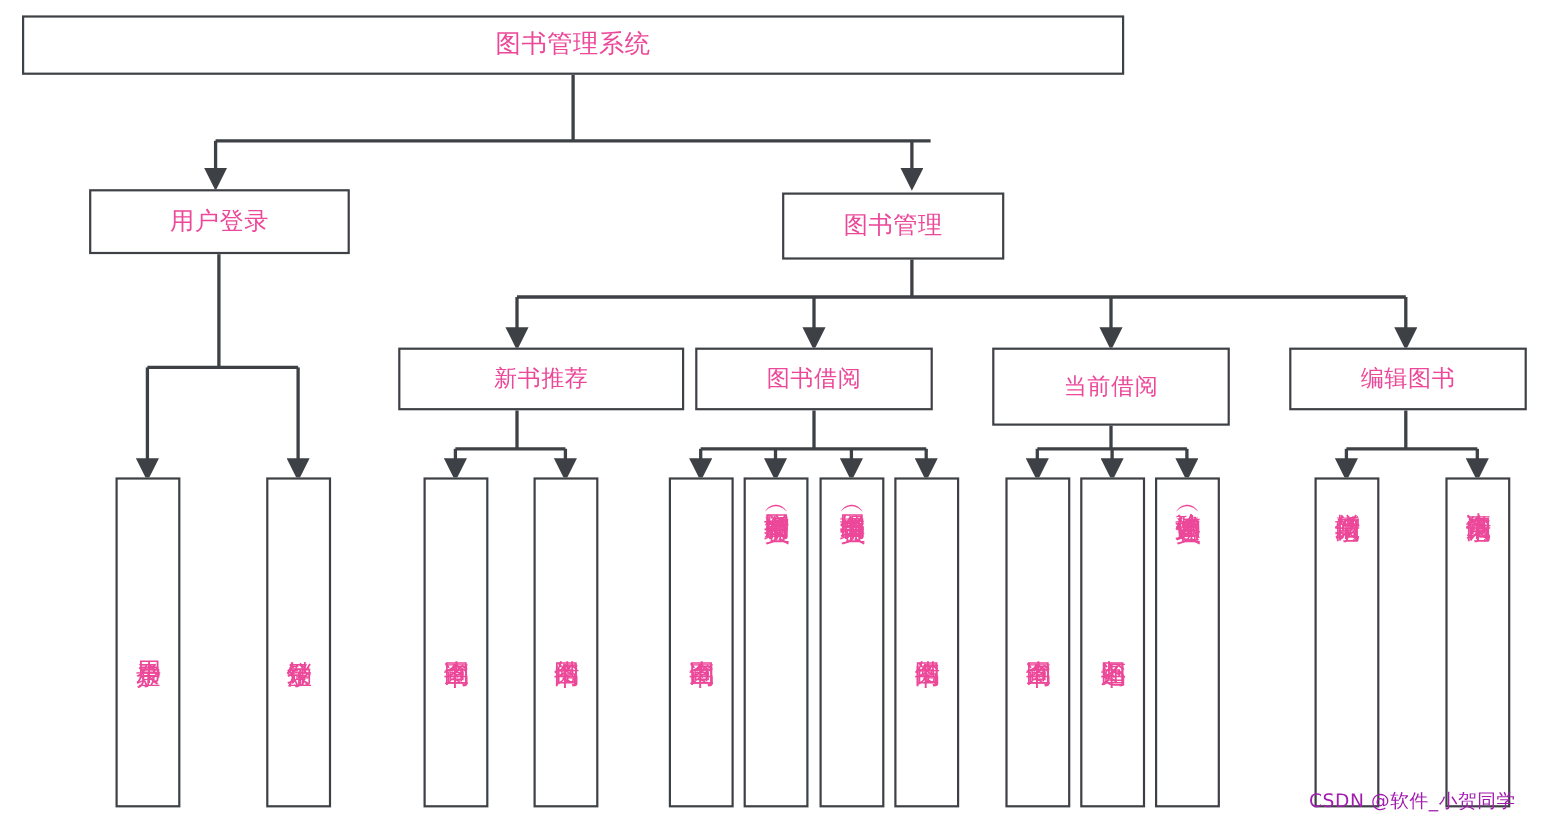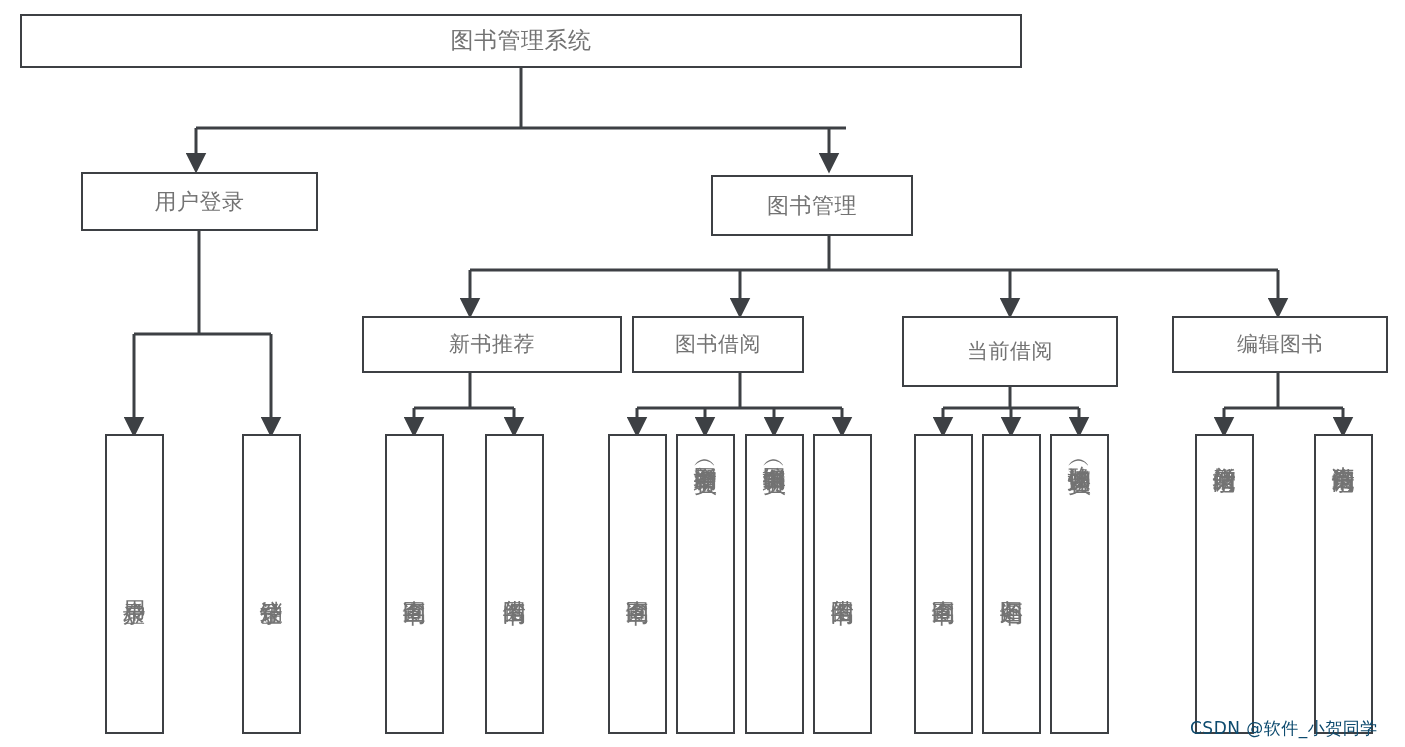--- a/index.html
+++ b/index.html
@@ -25,21 +25,21 @@
     height: 747px;
   }
   .node {
     position: absolute;
     box-sizing: border-box;
     border: 2.5px solid #3d4044;
     background: #ffffff;
     display: flex;
     align-items: center;
     justify-content: center;
-    color: #737373;
+    color: #ec4899;
     z-index: 2;
   }
   .node .label {
     display: block;
     text-align: center;
     line-height: 1.18;
     letter-spacing: 0.5px;
   }
   .node.root .label { font-size: 23px; }
   .node.level1 .label { font-size: 22px; }
@@ -56,21 +56,21 @@
     line-height: 1.06;
     letter-spacing: 1px;
     white-space: nowrap;
   }
   .node.leaf.short {
     align-items: center;
     padding-top: 0;
   }
   .watermark {
     position: absolute;
-    color: #0c4a6e;
+    color: #a21caf;
     font-size: 17px;
     letter-spacing: 0.5px;
     white-space: nowrap;
     z-index: 3;
   }
 </style>
 </head>
 <body>
 
 <div id="canvas">
@@ -132,21 +132,21 @@
   <div class="node level1" style="left:81px; top:172px; width:237px; height:59px;">
     <span class="label">用户登录</span>
   </div>
   <div class="node level1" style="left:711px; top:175px; width:202px; height:61px;">
     <span class="label">图书管理</span>
   </div>
 
   <div class="node level2" style="left:362px; top:316px; width:260px; height:57px;">
     <span class="label">新书推荐</span>
   </div>
-  <div class="node level2" style="left:632px; top:316px; width:172px; height:57px;">
+  <div class="node level2" style="left:632px; top:316px; width:216px; height:57px;">
     <span class="label">图书借阅</span>
   </div>
   <div class="node level2" style="left:902px; top:316px; width:216px; height:71px;">
     <span class="label">当前借阅</span>
   </div>
   <div class="node level2" style="left:1172px; top:316px; width:216px; height:57px;">
     <span class="label">编辑图书</span>
   </div>
 
   <div class="node leaf short" style="left:105px; top:434px; width:59px; height:300px;">

